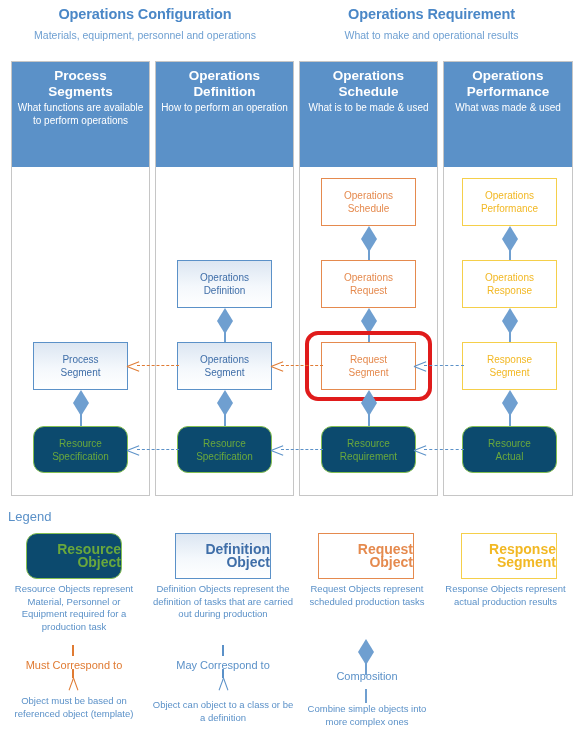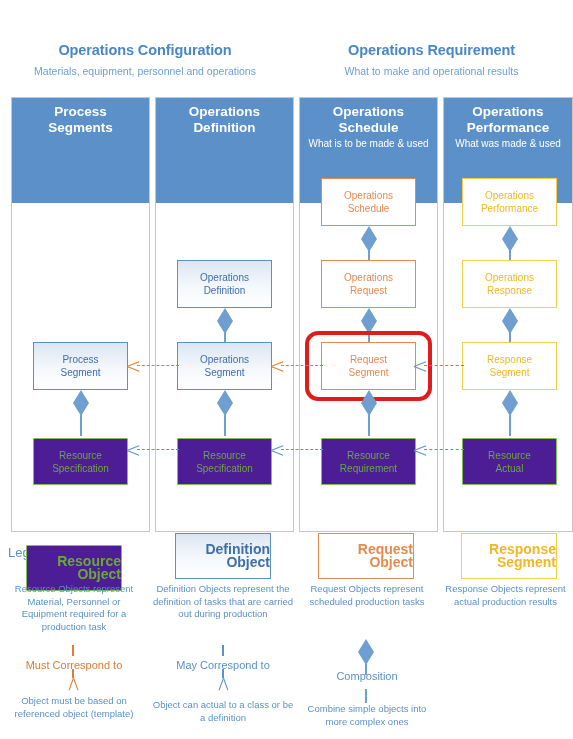--- a/index.html
+++ b/index.html
@@ -3,21 +3,21 @@
 <meta charset="utf-8">
 <style>
   * { box-sizing: border-box; margin: 0; padding: 0; }
   body {
     width: 573px; height: 739px;
     background: #ffffff;
     font-family: "Liberation Sans", sans-serif;
     position: relative;
     overflow: hidden;
   }
-  .abs { position: absolute; margin-top: 36px; }
+  .abs { position: absolute; }
 
   
   .sec-title {
     text-align: center;
     font-weight: bold;
     font-size: 14.5px;
     color: #4a87c7;
     letter-spacing: -0.1px;
   }
   .sec-sub {
@@ -71,23 +71,22 @@
     background: #ffffff;
   }
   .n-resp {
     border: 1px solid #f5cf4a;
     color: #f2b824;
     background: #ffffff;
   }
   .n-res {
     border: 1px solid #84bf52;
     color: #6aa83c;
-    background: #4c1d95;
-    border-radius: 1px;
-    margin-top: 12px;
+    background: #0c4a6e;
+    border-radius: 11px;
   }
 
   
   .highlight-ring {
     position: absolute;
     border: 4px solid #e01b1b;
     border-radius: 13px;
   }
 
   
@@ -199,20 +198,21 @@
 <div class="abs sec-title" style="left:0; top:6px; width:290px;">Operations Configuration</div>
 <div class="abs sec-sub" style="left:0; top:29px; width:290px;text-align:center;">Materials, equipment, personnel and operations</div>
 
 <div class="abs sec-title" style="left:290px; top:6px; width:283px;">Operations Requirement</div>
 <div class="abs sec-sub" style="left:290px; top:29px; width:283px;text-align:center;">What to make and operational results</div>
 
 <div class="abs panel" style="left:11px; top:61px; width:139px; height:435px;">
   <div class="panel-head" style="height:105px;">
     <div class="ph-title">Process</div>
     <div class="ph-title">Segments</div>
+    <div class="ph-sub">What functions are available to perform operations</div>
   </div>
 </div>
 
 <div class="node n-def" style="left:33px; top:342px; width:95px; height:48px;">
   <span>
     <span>Process</span>
     <span>Segment</span>
   </span>
 </div>
 <div class="comp" style="left:73px; top:390px; height:36px;">
@@ -223,20 +223,21 @@
   <span>
     <span>Resource</span>
     <span>Specification</span>
   </span>
 </div>
 
 <div class="abs panel" style="left:155px; top:61px; width:139px; height:435px;">
   <div class="panel-head" style="height:105px;">
     <div class="ph-title">Operations</div>
     <div class="ph-title">Definition</div>
+    <div class="ph-sub">How to perform an operation</div>
   </div>
 </div>
 <div class="node n-def" style="left:177px; top:260px; width:95px; height:48px;">
   <span>
     <span>Operations</span>
     <span>Definition</span>
   </span>
 </div>
 <div class="comp" style="left:217px; top:308px; height:34px;">
   <div class="stem"></div>
@@ -397,21 +398,21 @@
     <span>Object</span>
   </span>
 </div>
 <div class="legend-desc" style="left:152px; top:583px; width:142px;">Definition Objects represent the definition of tasks that are carried out during production</div>
 <div class="varrow" style="left:214px; top:645px; height:50px; color:#5b91c8;">
   <div class="vstem-top"></div>
   <div class="vstem-bot"></div>
   <div class="vhead"></div>
 </div>
 <div class="legend-label" style="left:152px; top:659px; width:142px; color:#5b91c8;">May Correspond to</div>
-<div class="legend-desc" style="left:152px; top:699px; width:142px;">Object can actual to  a class or be a definition</div>
+<div class="legend-desc" style="left:152px; top:699px; width:142px;">Object can object to  a class or be a definition</div>
 
 <div class="legend-box n-req" style="left:318px; top:533px; width:96px; height:46px;">
   <span>
     <span>Request</span>
     <span>Object</span>
   </span>
 </div>
 <div class="legend-desc" style="left:296px; top:583px; width:142px;">Request Objects represent scheduled production tasks</div>
 <div class="comp-legend" style="left:358px; top:639px; height:66px;">
   <div class="cl-dia"></div>

